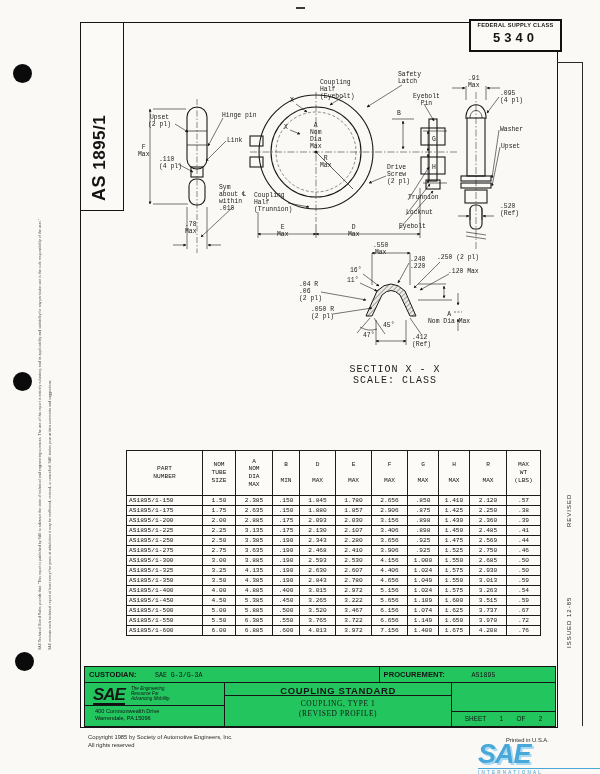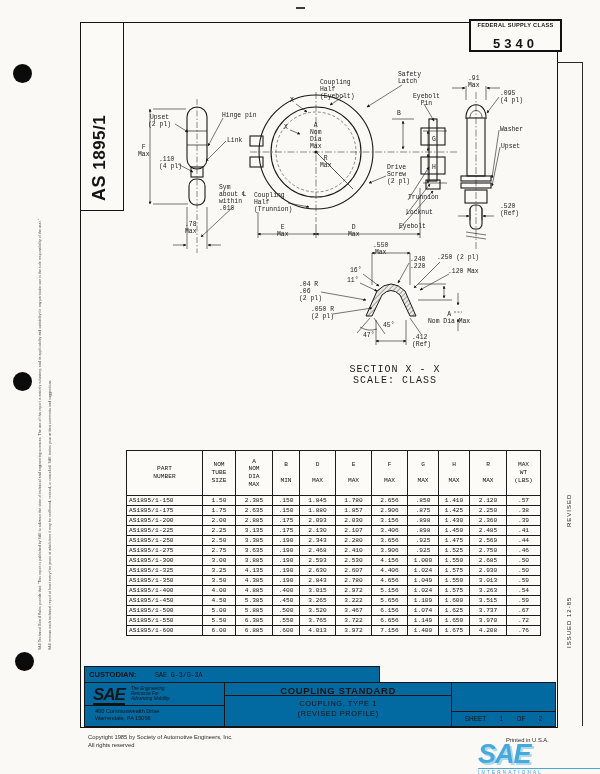--- a/index.html
+++ b/index.html
@@ -19,37 +19,37 @@
   #as-box{position:absolute;left:80px;top:22px;width:42px;height:187px;border:1.6px solid #151515;background:#fbfaf6;}
   #as-box .rot{left:8px;top:178px;font-size:17px;letter-spacing:.5px;}
   #as-box .p1{font-weight:bold;font-size:18px;}
   #as-box .p2{font-weight:600;font-size:17px;}
   .marginnote{font-size:3.4px;color:#4a4a48;letter-spacing:.1px;overflow:hidden;width:450px;height:6px;}
   #revised{left:566px;top:527px;font-size:6px;letter-spacing:1px;color:#222;}
   #issued{left:566px;top:648px;font-size:6px;letter-spacing:1px;color:#222;}
   
   #fsc{position:absolute;left:469px;top:19px;width:89px;height:29px;border:2px solid #111;background:#fbfaf6;text-align:center;}
   #fsc .l1{display:block;font-size:5.6px;font-weight:bold;letter-spacing:.3px;margin-top:1px;}
-  #fsc .l2{display:block;font-size:13px;font-weight:bold;letter-spacing:4px;margin-top:8px;}
+  #fsc .l2{display:block;font-size:13px;font-weight:bold;letter-spacing:4px;margin-top:2px;}
   
   .lbl{position:absolute;font-family:"Liberation Mono","DejaVu Sans Mono","DejaVu Sans",monospace;font-size:6.4px;line-height:1.1;white-space:pre-line;color:#1b1b1b;}
   .ctr{text-align:center;}
   .cap{font-size:10px;letter-spacing:1px;}
   
   #dimtable{position:absolute;left:126px;top:450px;border-collapse:collapse;table-layout:fixed;background:#fcfbf8;}
   #dimtable th,#dimtable td{border:1px solid #1c1c1c;font-family:"Liberation Mono","DejaVu Sans Mono",monospace;font-weight:normal;padding:0;}
   #dimtable th{font-size:6.2px;line-height:1.25;white-space:pre-line;height:44px;vertical-align:middle;text-align:center;}
   #dimtable td{font-size:6.2px;line-height:9px;height:9px;text-align:center;}
   #dimtable td.pn{text-align:left;padding-left:2px;}
   
-  .blk{position:absolute;border:1.4px solid #151515;background:#0369a1;box-sizing:border-box;}
+  .blk{position:absolute;border:1.4px solid #151515;background:#22c55e;box-sizing:border-box;}
   .blklabel{font-weight:bold;font-size:7.6px;}
   .blkval{font-size:6.6px;font-family:"Liberation Mono","DejaVu Sans Mono",monospace;}
   #aerostd{font-weight:bold;font-size:9.5px;letter-spacing:.6px;text-align:center;border-bottom:1.2px solid #151515;padding-top:2px;height:13px;box-sizing:border-box;}
-  #doctitle{text-align:center;font-size:7.4px;font-family:Liberation Sans, sans-serif;line-height:1.45;padding-top:3px;letter-spacing:.6px;}
+  #doctitle{text-align:center;font-size:7.4px;font-family:Liberation Serif, serif;line-height:1.45;padding-top:3px;letter-spacing:.6px;}
   #asnum{font-size:15px;padding:4px 0 0 6px;}
   #asnum .pfx{font-weight:bold;font-size:14px;letter-spacing:-.5px;}
   #asnum .num{font-size:16px;letter-spacing:1px;}
   #sheetrow{position:absolute;left:0;right:0;bottom:0;height:14px;border-top:1.2px solid #151515;font-size:6.4px;display:flex;align-items:center;justify-content:space-around;padding:0 6px;}
   #saelogo{font-style:italic;font-weight:bold;font-size:17px;letter-spacing:-1px;line-height:1;border-bottom:2.5px double #111;}
   #tagline{font-style:italic;font-size:4.6px;line-height:1.15;white-space:pre-line;}
   #addr{font-size:5.6px;line-height:1.3;border-top:1.1px solid #151515;padding:2px 0 0 10px;}
   #copyright{position:absolute;left:88px;top:733px;font-size:5.8px;line-height:1.4;color:#2b2b2b;}
   #printed{position:absolute;left:506px;top:737px;font-size:5.8px;color:#2b2b2b;}
   
@@ -529,20 +529,24 @@
           <td class="num">4.208</td>
           <td class="num">.76</td>
         </tr>
       </tbody>
     </table>
 
   <div class="blk" style="left:84px;top:666px;width:296px;height:17px;">
     <span class="blklabel" style="position:absolute;left:4px;top:3px;">CUSTODIAN:</span>
     <span class="blkval" style="position:absolute;left:70px;top:4.5px;">SAE G-3/G-3A</span>
   </div>
+  <div class="blk" style="left:378.6px;top:666px;width:177.4px;height:17px;">
+    <span class="blklabel" style="position:absolute;left:4px;top:3px;">PROCUREMENT:</span>
+    <span class="blkval" style="position:absolute;left:92px;top:4.5px;">AS1895</span>
+  </div>
 
   <div class="blk" style="left:84px;top:681.6px;width:141px;height:45px;">
     <div style="display:flex;gap:6px;padding:3px 0 0 8px;align-items:flex-start;">
       <span id="saelogo">SAE</span>
       <span id="tagline">The Engineering
 Resource For
 Advancing Mobility.</span>
     </div>
     <div id="addr">
       <span>400 Commonwealth Drive</span><br>

